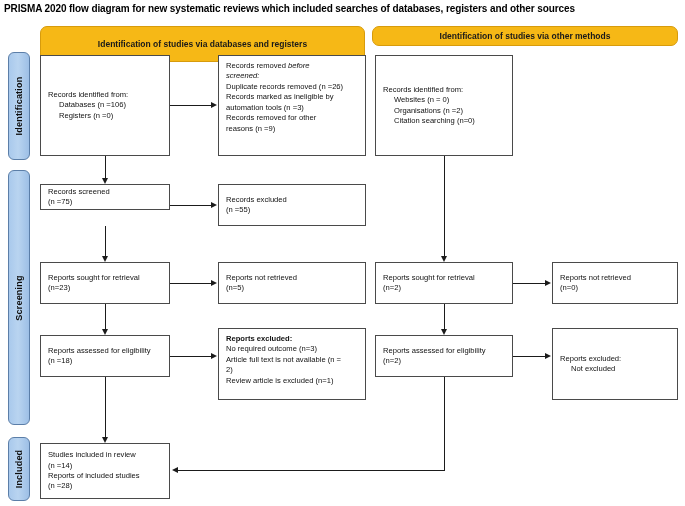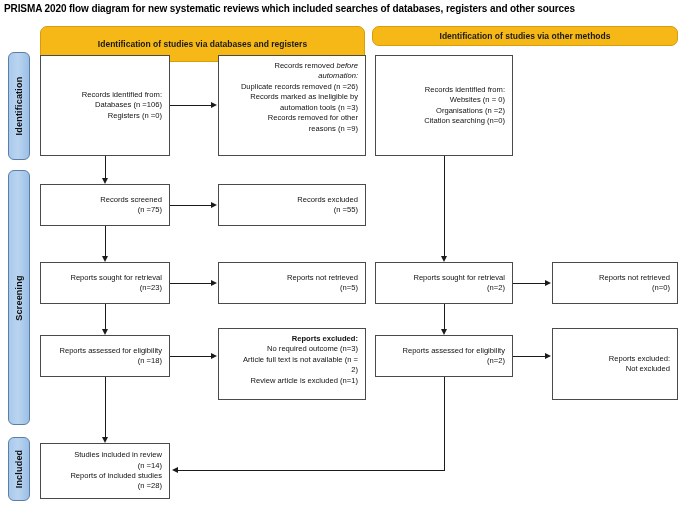--- a/index.html
+++ b/index.html
@@ -71,21 +71,21 @@
     box-sizing: border-box;
     font-size: 7.6px;
     line-height: 1.38;
     color: #111;
     padding: 5px 7px;
     display: flex;
     flex-direction: column;
     justify-content: center;
     overflow: hidden;
   }
-  .box .ln { white-space: pre-wrap; text-align: right; }
+  .box .ln { white-space: pre-wrap; }
   .box .indent { padding-left: 11px; }
   .box .bold { font-weight: bold; }
   .box .ital { font-style: italic; }
   
   .hline, .vline {
     position: absolute;
     background: #1b1b1b;
   }
   .hline { height: 1px; }
   .vline { width: 1px; }
@@ -132,21 +132,21 @@
   </div>
 
   <div class="box" style="left:40px; top:55px; width:130px; height:101px;">
     <div class="ln">Records identified from:</div>
     <div class="ln indent">Databases (n =106)</div>
     <div class="ln indent">Registers (n =0)</div>
   </div>
 
   <div class="box" style="left:218px; top:55px; width:148px; height:101px; justify-content:flex-start;">
     <div class="ln"><span>Records removed </span><span class="ital">before</span></div>
-    <div class="ln ital">automation:</div>
+    <div class="ln ital">screened:</div>
     <div class="ln">Duplicate records removed (n =26)</div>
     <div class="ln">Records marked as ineligible by</div>
     <div class="ln">automation tools (n =3)</div>
     <div class="ln">Records removed for other</div>
     <div class="ln">reasons (n =9)</div>
   </div>
 
   <div class="box" style="left:375px; top:55px; width:138px; height:101px;">
     <div class="ln">Records identified from:</div>
     <div class="ln indent">Websites (n = 0)</div>
@@ -156,21 +156,21 @@
 
   <div class="hline" style="left:170px; top:105px; width:42px;"></div>
   <div class="arrow-r" style="left:211px; top:102px;"></div>
 
   <div class="vline" style="left:105px; top:156px; height:24px;"></div>
   <div class="arrow-d" style="left:102px; top:178px;"></div>
 
   <div class="vline" style="left:444px; top:156px; height:102px;"></div>
   <div class="arrow-d" style="left:441px; top:256px;"></div>
 
-  <div class="box" style="left:40px; top:184px; width:130px; height:42px;">
+  <div class="box" style="left:40px; top:184px; width:130px; height:26px;">
     <div class="ln">Records screened</div>
     <div class="ln">(n =75)</div>
   </div>
 
   <div class="box" style="left:218px; top:184px; width:148px; height:42px;">
     <div class="ln">Records excluded</div>
     <div class="ln">(n =55)</div>
   </div>
 
   <div class="hline" style="left:170px; top:205px; width:42px;"></div>

